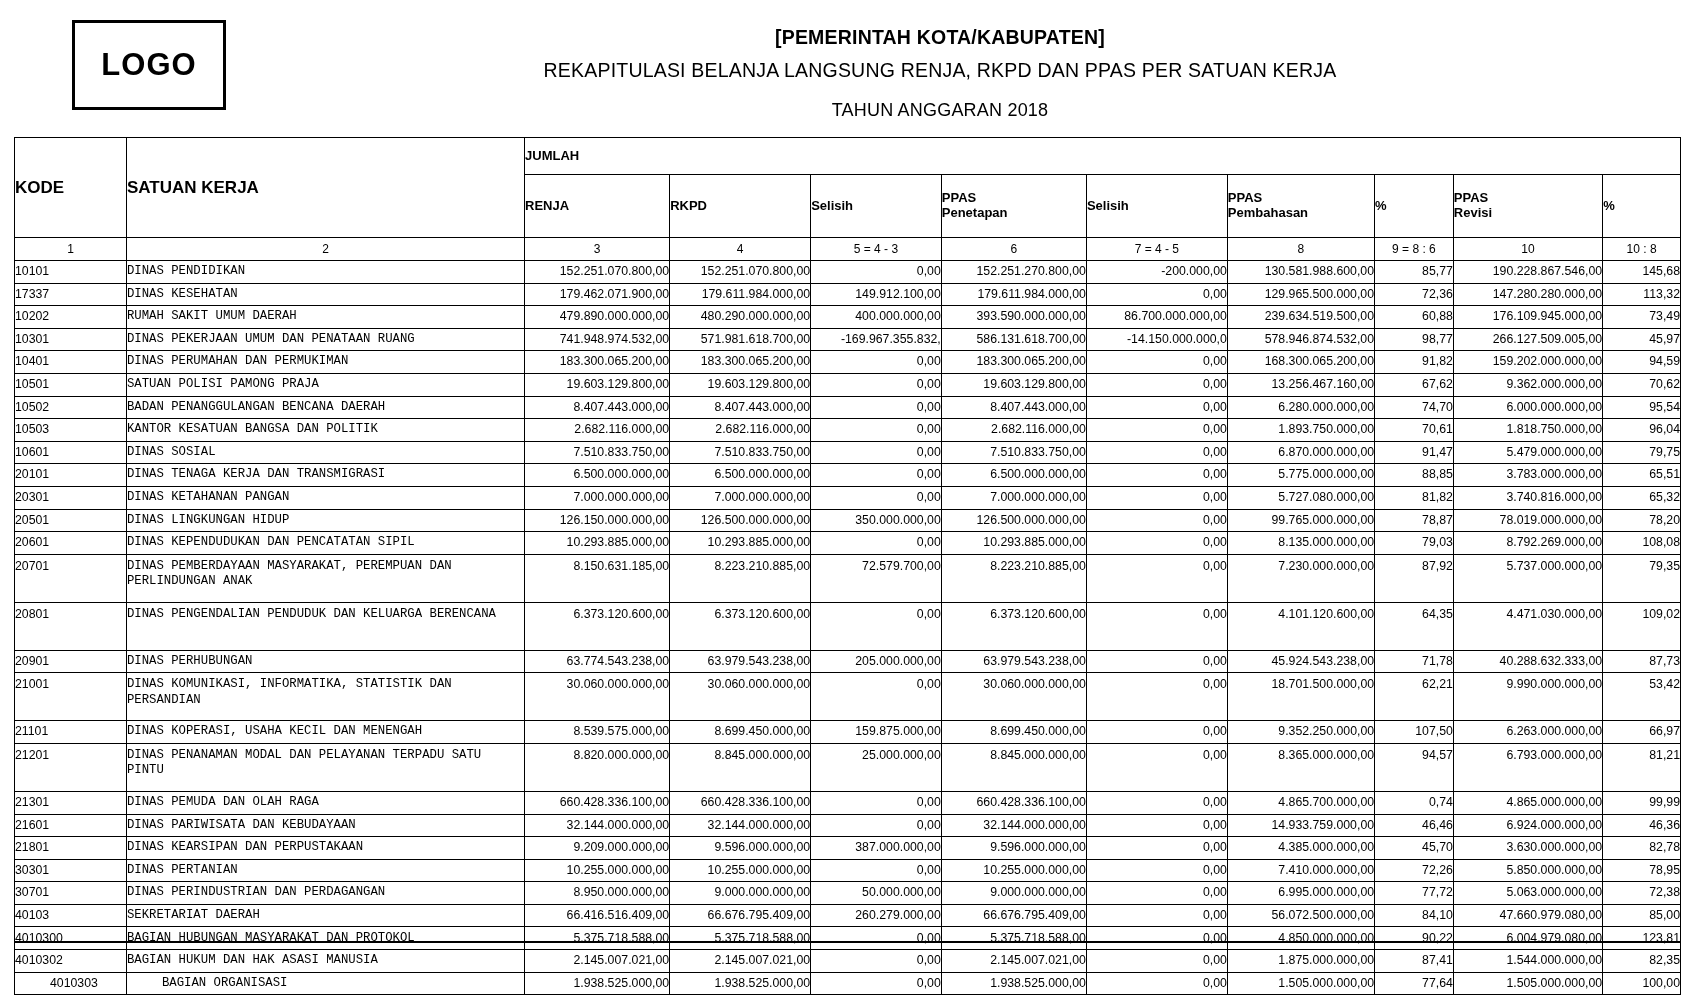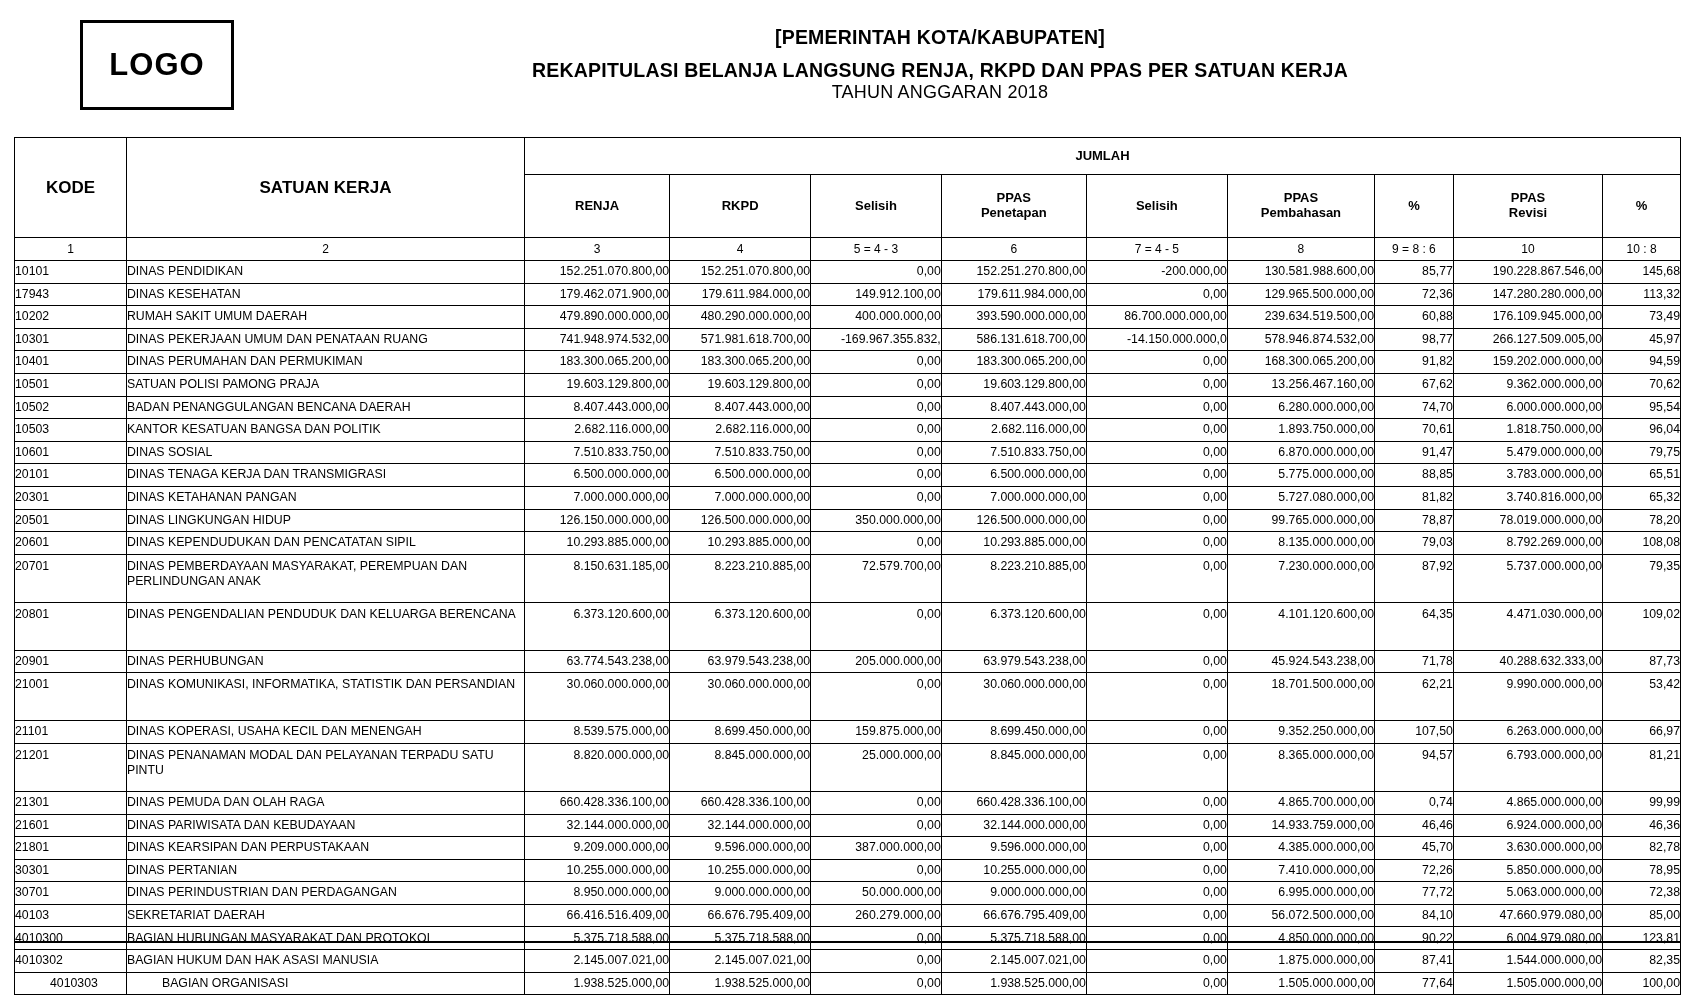--- a/index.html
+++ b/index.html
@@ -22,21 +22,21 @@
     padding: 0;
   }
 
   
   .header {
     position: relative;
     height: 130px;
   }
   .logo-box {
     position: absolute;
-    left: 80px;
+    left: 72px;
     top: 20px;
     width: 148px;
     height: 84px;
     border: 3px solid #000;
     display: flex;
     align-items: center;
     justify-content: center;
     font-weight: bold;
     font-size: 31px;
     letter-spacing: 1px;
@@ -49,22 +49,23 @@
     text-align: center;
   }
   .title-line1 {
     font-size: 19.5px;
     font-weight: bold;
     letter-spacing: 0.2px;
     margin-bottom: 10px;
   }
   .title-line2 {
     font-size: 19.5px;
-    font-weight: bold;
+    font-weight: normal;
     letter-spacing: 0.2px;
+    margin-bottom: 18px;
   }
   .title-line3 {
     font-size: 18px;
     font-weight: normal;
     letter-spacing: 0.2px;
   }
 
   
   .table-wrap {
     position: absolute;
@@ -79,21 +80,21 @@
     font-size: 11.5px;
   }
   table.rekap th, table.rekap td {
     border: 1px solid #000;
     padding: 0;
     vertical-align: middle;
   }
   
   thead th {
     font-weight: bold;
-    text-align: center;
+    text-align: left;
     font-size: 13px;
     line-height: 1.15;
   }
   th.jumlah-cell { font-size: 13px; height: 36px; }
   th.kode-cell, th.satker-cell { font-size: 17px; }
   th.sub { height: 62px; }
   .numrow td {
     text-align: center;
     height: 22px;
     font-size: 12px;
@@ -110,21 +111,21 @@
     height: 21.6px;
     font-size: 12.3px;
     padding: 0 4px;
     line-height: 1.25;
   }
   tbody tr.tall td { height: 43px; vertical-align: top; padding-top: 4px; }
   tbody tr.tall td.c-kode,
   tbody tr.tall td.num { vertical-align: top; }
 
   td.c-kode { text-align: left; padding-left: 5px; }
-  td.c-name { text-align: left; padding-left: 8px; }
+  td.c-name { text-align: left; padding-left: 8px; font-family: Liberation Mono, monospace; }
   td.num { text-align: right; padding-right: 5px; }
   td.pct { text-align: right; padding-right: 5px; }
   td.indent { padding-left: 26px; }
 
   tbody tr:last-child td { border-bottom: 1px solid #000; padding-left: 35px; }
 
   .bottom-rule {
     position: absolute;
     left: 14px;
     top: 941px;
@@ -223,21 +224,21 @@
             <td class="num">152.251.070.800,00</td>
             <td class="num">0,00</td>
             <td class="num">152.251.270.800,00</td>
             <td class="num">-200.000,00</td>
             <td class="num">130.581.988.600,00</td>
             <td class="pct">85,77</td>
             <td class="num">190.228.867.546,00</td>
             <td class="pct">145,68</td>
           </tr>
           <tr>
-            <td class="c-kode">17943</td>
+            <td class="c-kode">17337</td>
             <td class="c-name">DINAS KESEHATAN</td>
             <td class="num">179.462.071.900,00</td>
             <td class="num">179.611.984.000,00</td>
             <td class="num">149.912.100,00</td>
             <td class="num">179.611.984.000,00</td>
             <td class="num">0,00</td>
             <td class="num">129.965.500.000,00</td>
             <td class="pct">72,36</td>
             <td class="num">147.280.280.000,00</td>
             <td class="pct">113,32</td>

